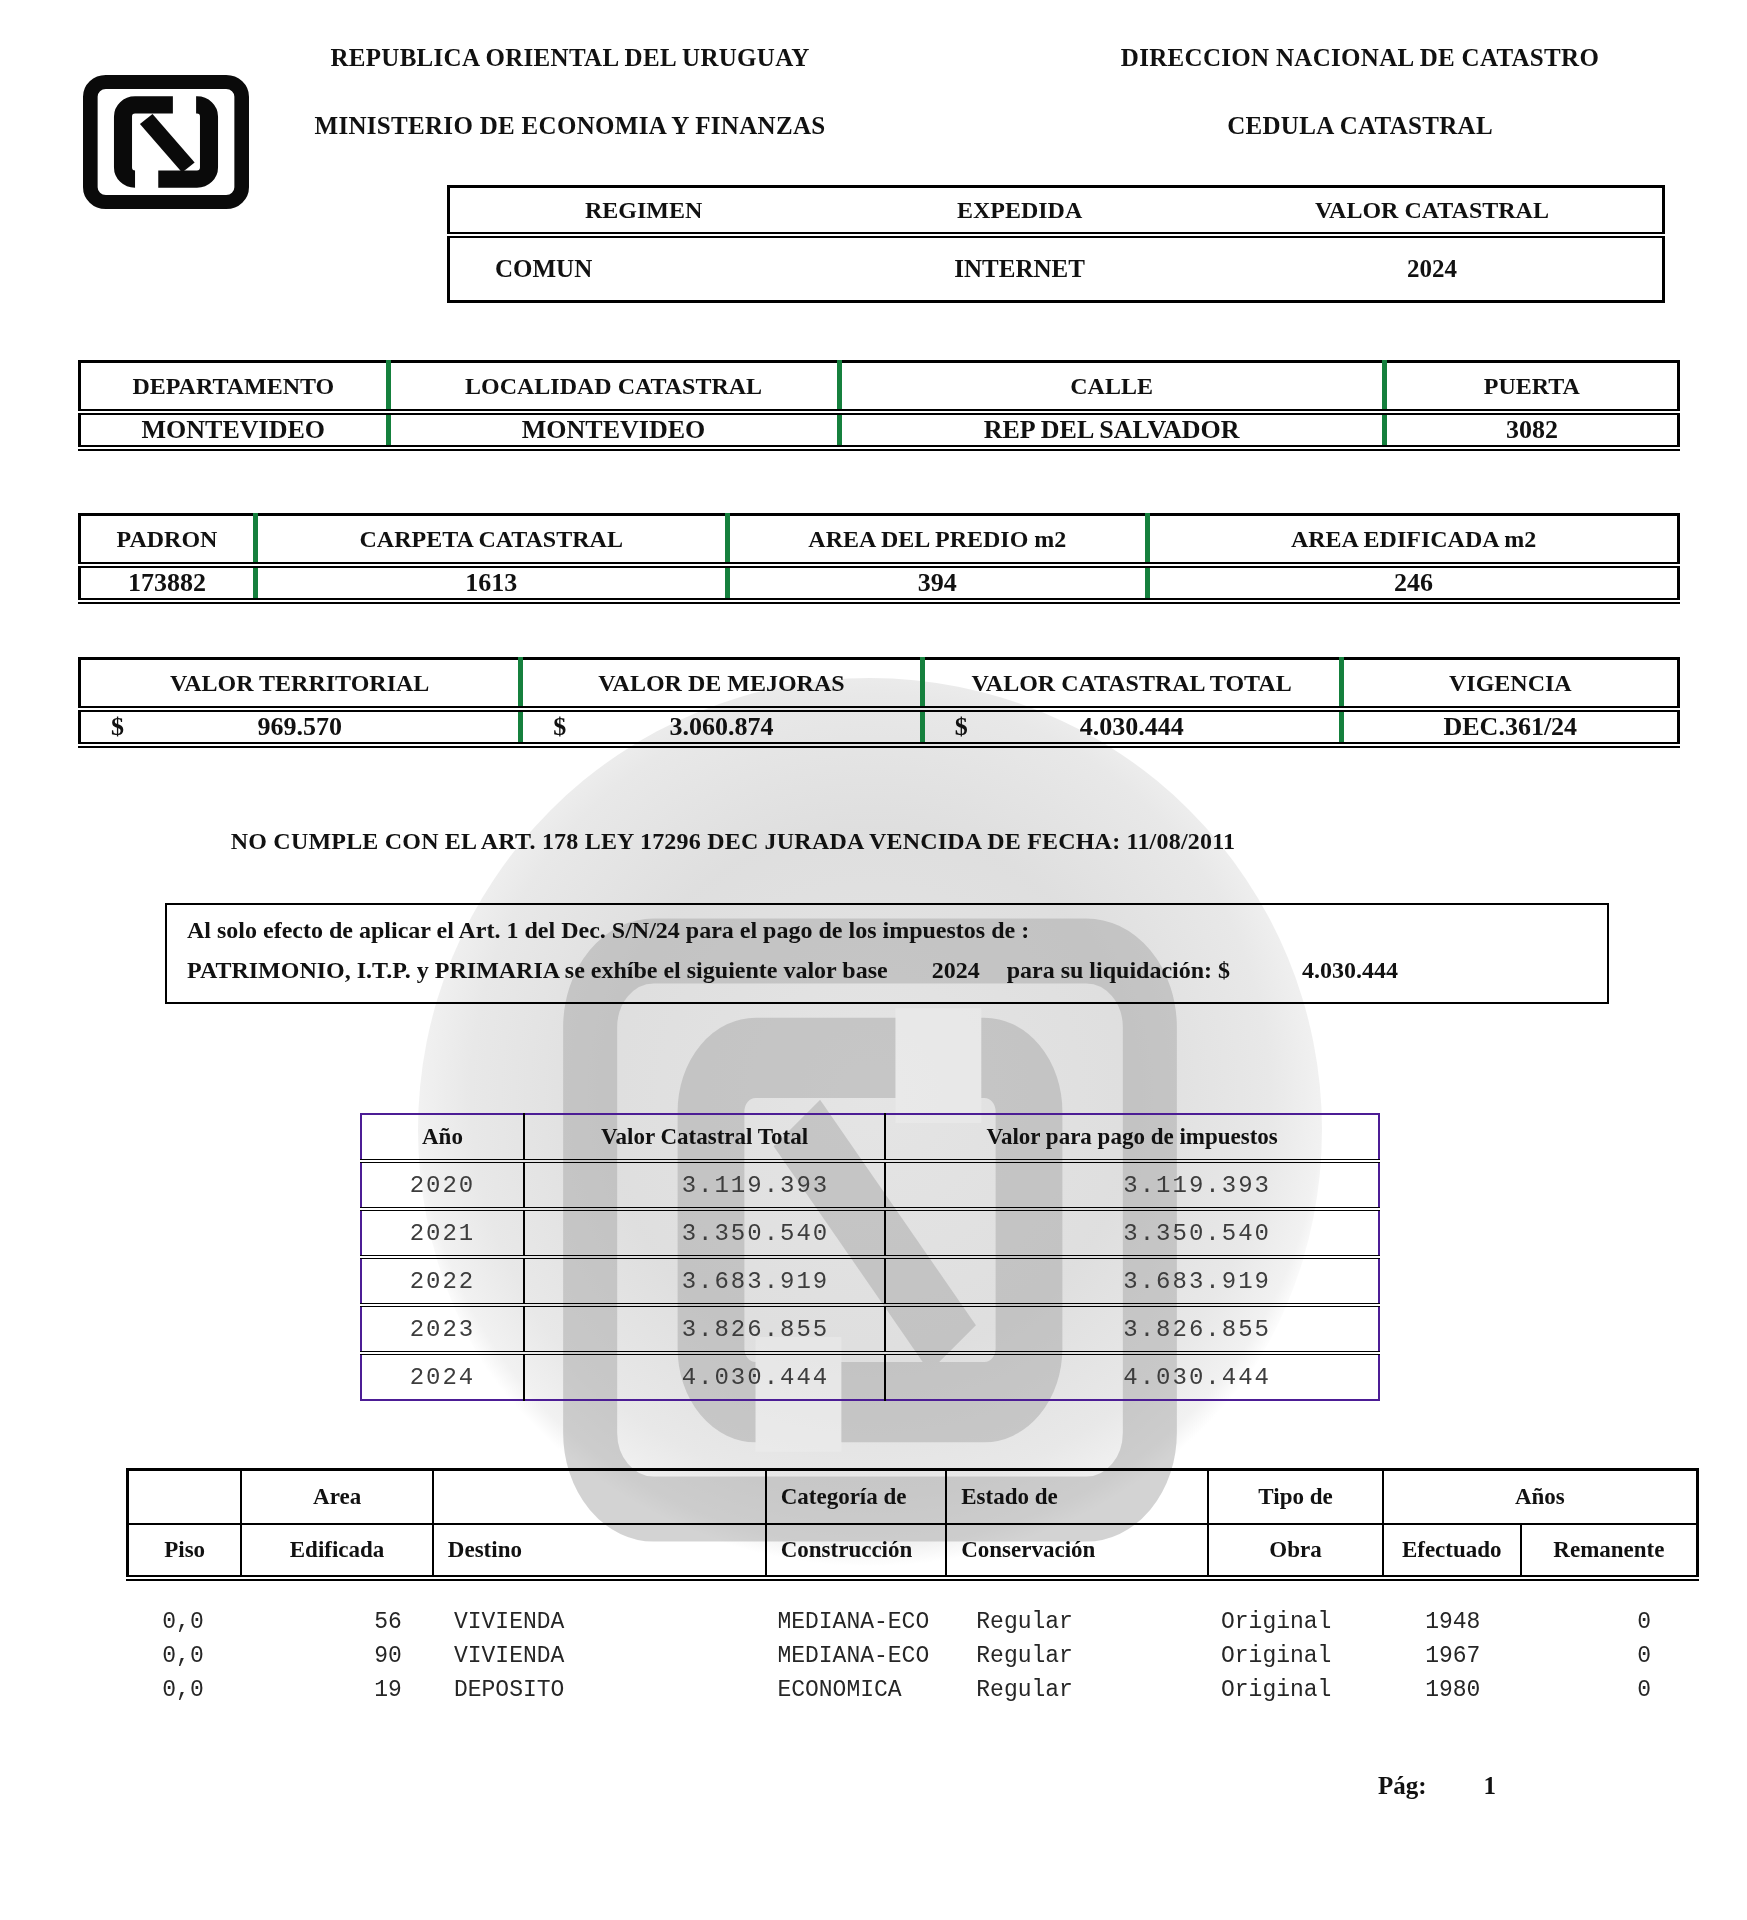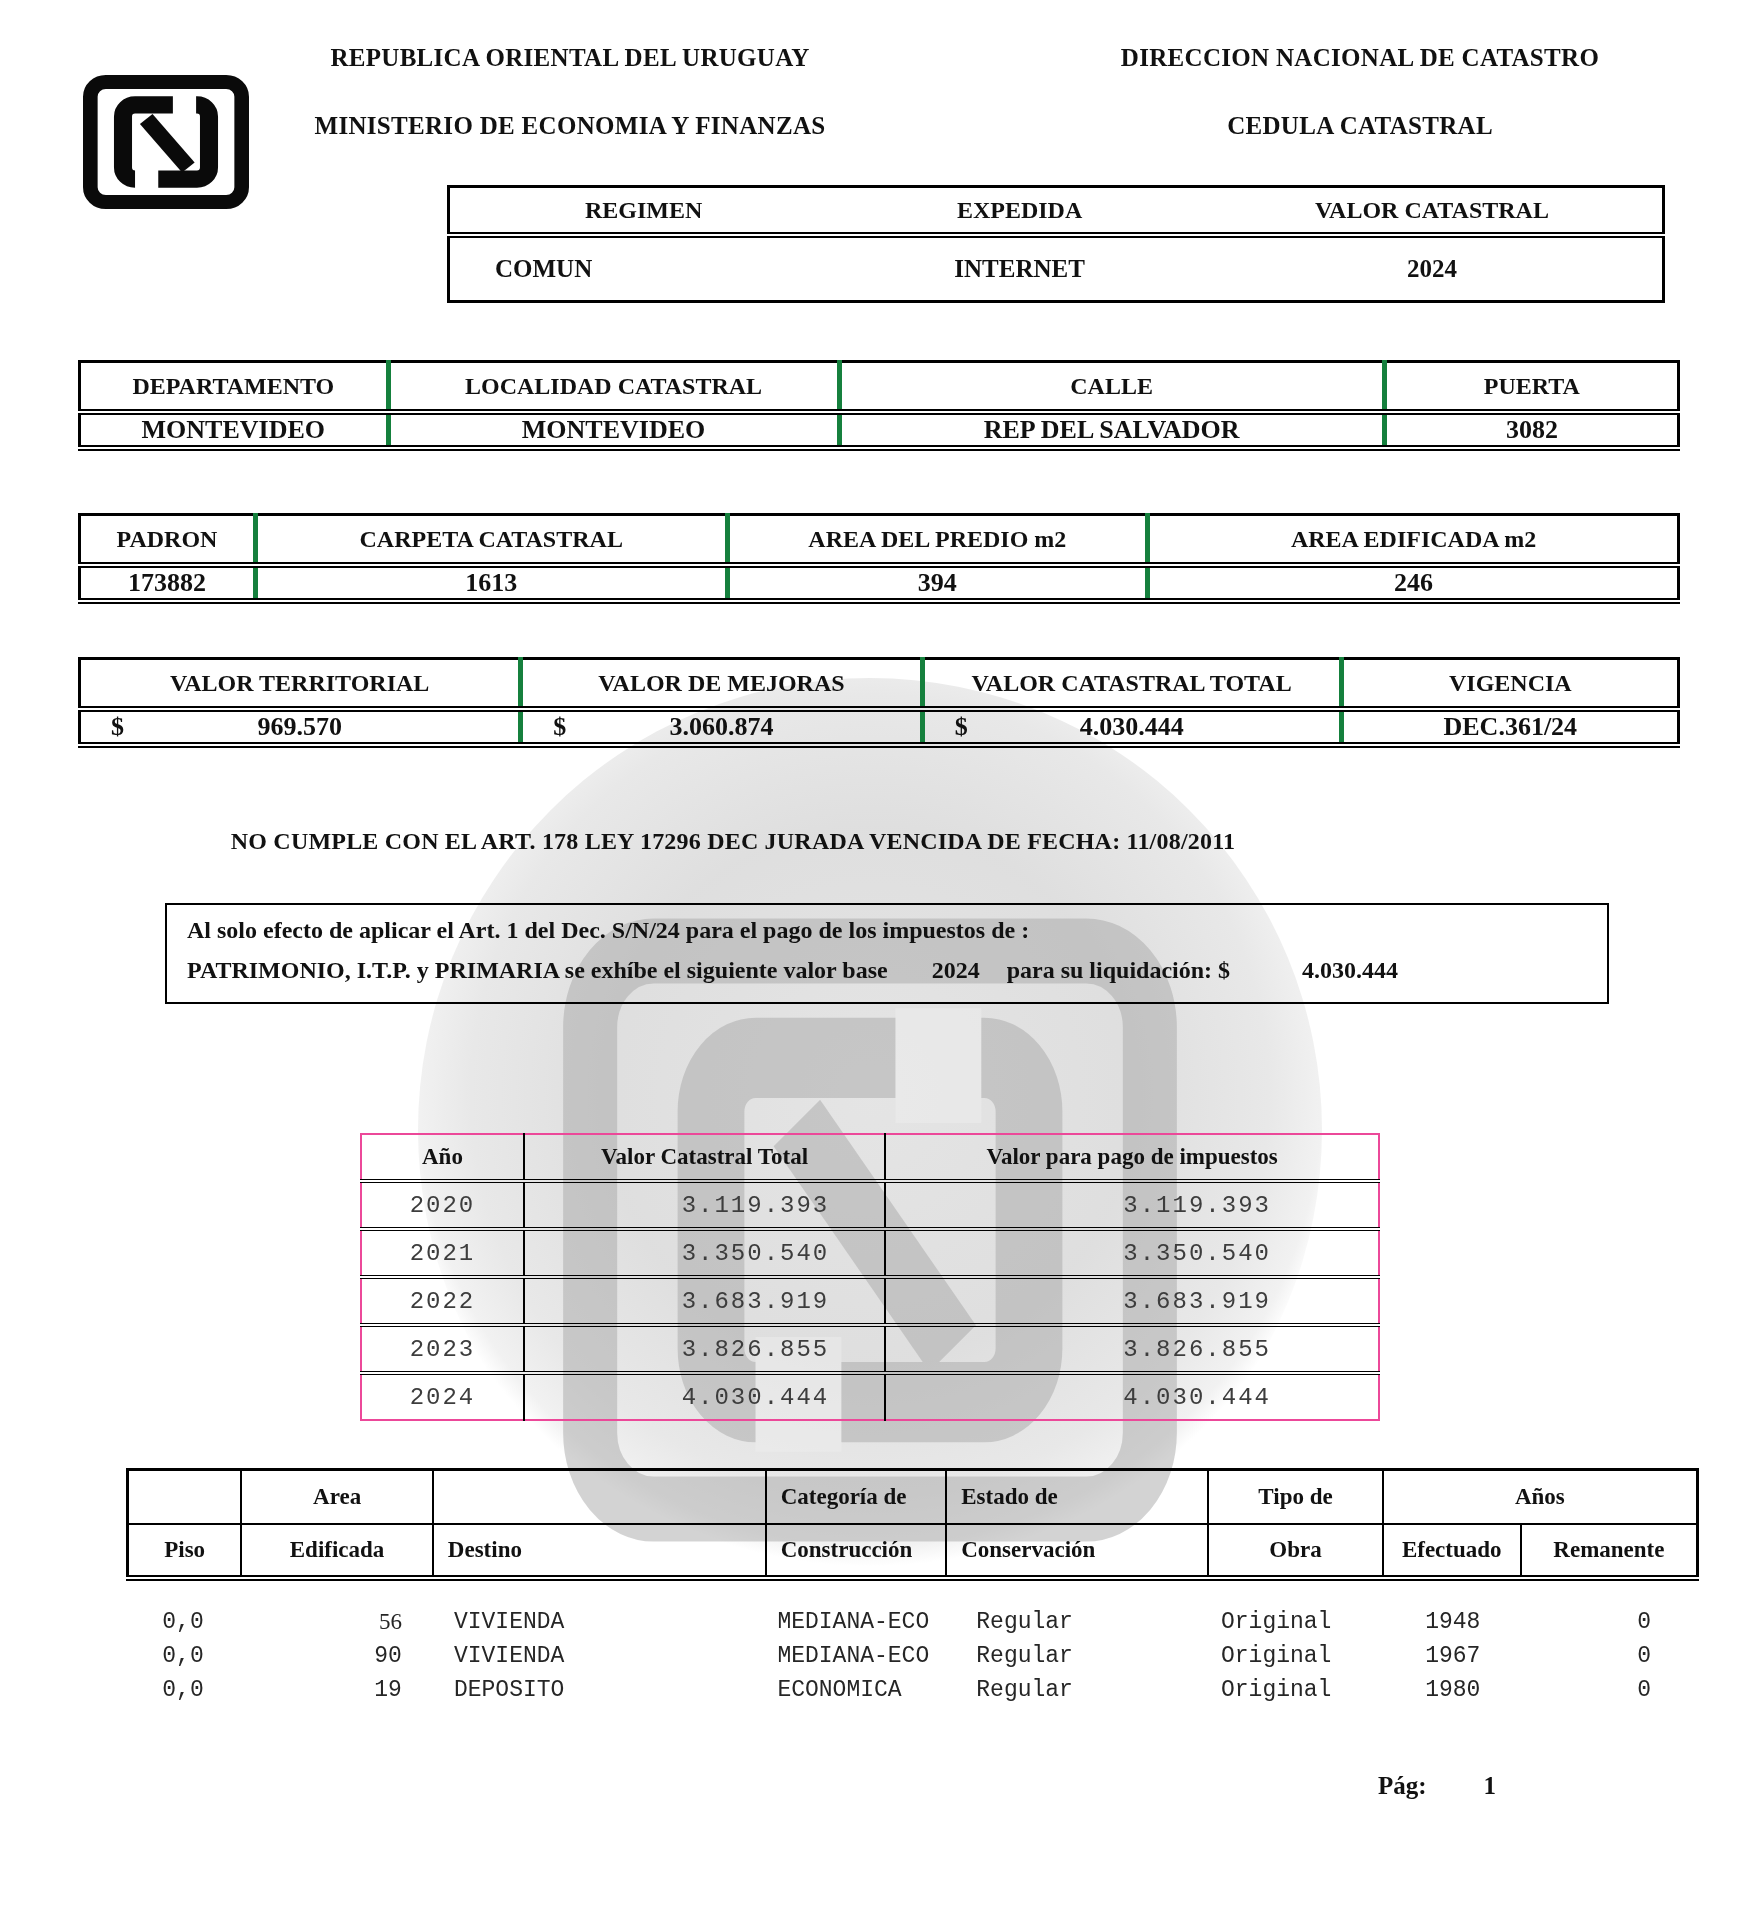--- a/index.html
+++ b/index.html
@@ -55,21 +55,21 @@
   
   .tax-box{left:165px;top:903px;width:1440px;height:97px;border:2px solid #000;
     font-size:24px;font-weight:bold;}
   .tax-box .l1{position:absolute;left:20px;top:12px;}
   .tax-box .l2{position:absolute;left:20px;top:52px;}
   .tax-box .gap-year{margin-left:44px;}
   .tax-box .gap-mid{margin-left:27px;}
   .tax-box .gap-amt{margin-left:72px;}
 
   
-  .t-years{left:360px;top:1113px;width:1020px;border:2px solid #ec4899;margin-top:20px;}
+  .t-years{left:360px;top:1113px;width:1020px;border:2px solid #4c1d95;}
   .t-years th{height:44px;font-size:23px;border-bottom:4px double #000;text-align:center;}
   .t-years td{height:44px;font-size:24px;color:#3d3d3d;letter-spacing:2px;border-bottom:4px double #000;}
   .t-years tr:last-child td{border-bottom:none;}
   .t-years th + th, .t-years td + td{border-left:2px solid #000;}
   .t-years td.yr{text-align:center;}
   .t-years td.v1{text-align:right;padding-right:55px;}
   .t-years td.v2{text-align:center;padding-left:130px;}
 
   
   .t-cons{left:126px;top:1468px;width:1573px;border:3px solid #000;border-bottom:6px double #000;}
@@ -321,21 +321,21 @@
             <col style="width:21.2%">
             <col style="width:11.5%">
           <col style="width:16.7%">
             <col style="width:11.1%">
             <col style="width:8.8%">
             <col style="width:11.25%">
         </colgroup>
         <tbody>
             <tr>
           <td class="cd-c">0,0</td>
-          <td class="cd-r" style="padding-right:30px;font-family:Liberation Serif, serif;">56</td>
+          <td class="cd-r" style="padding-right:30px;">56</td>
           <td style="padding-left:22px;">VIVIENDA</td>
           <td style="padding-left:12px;">MEDIANA-ECO</td>
           <td style="padding-left:30px;">Regular</td>
           <td style="padding-left:12px;">Original</td>
           <td class="cd-c">1948</td>
           <td class="cd-r" style="padding-right:48px;">0</td>
         </tr>
         <tr>
           <td class="cd-c">0,0</td>
           <td class="cd-r" style="padding-right:30px;">90</td>

